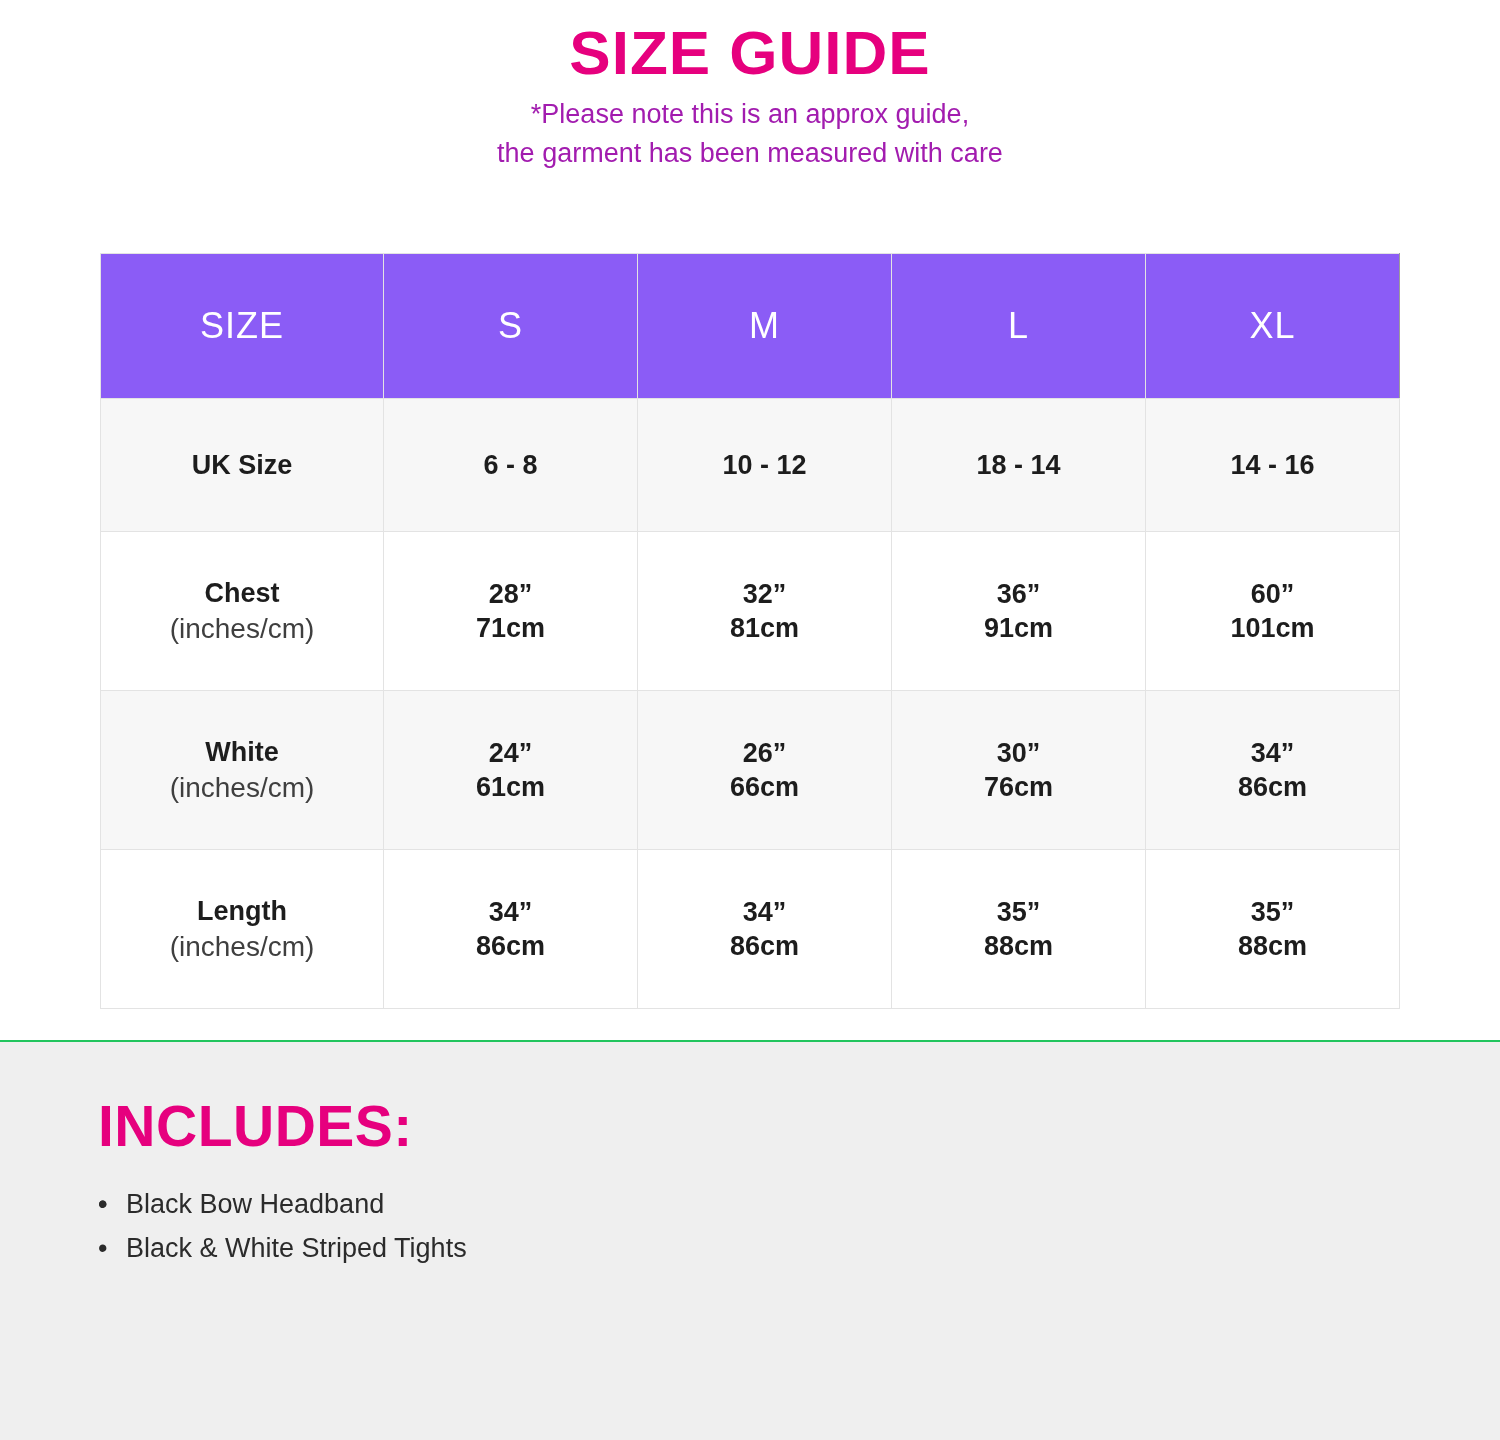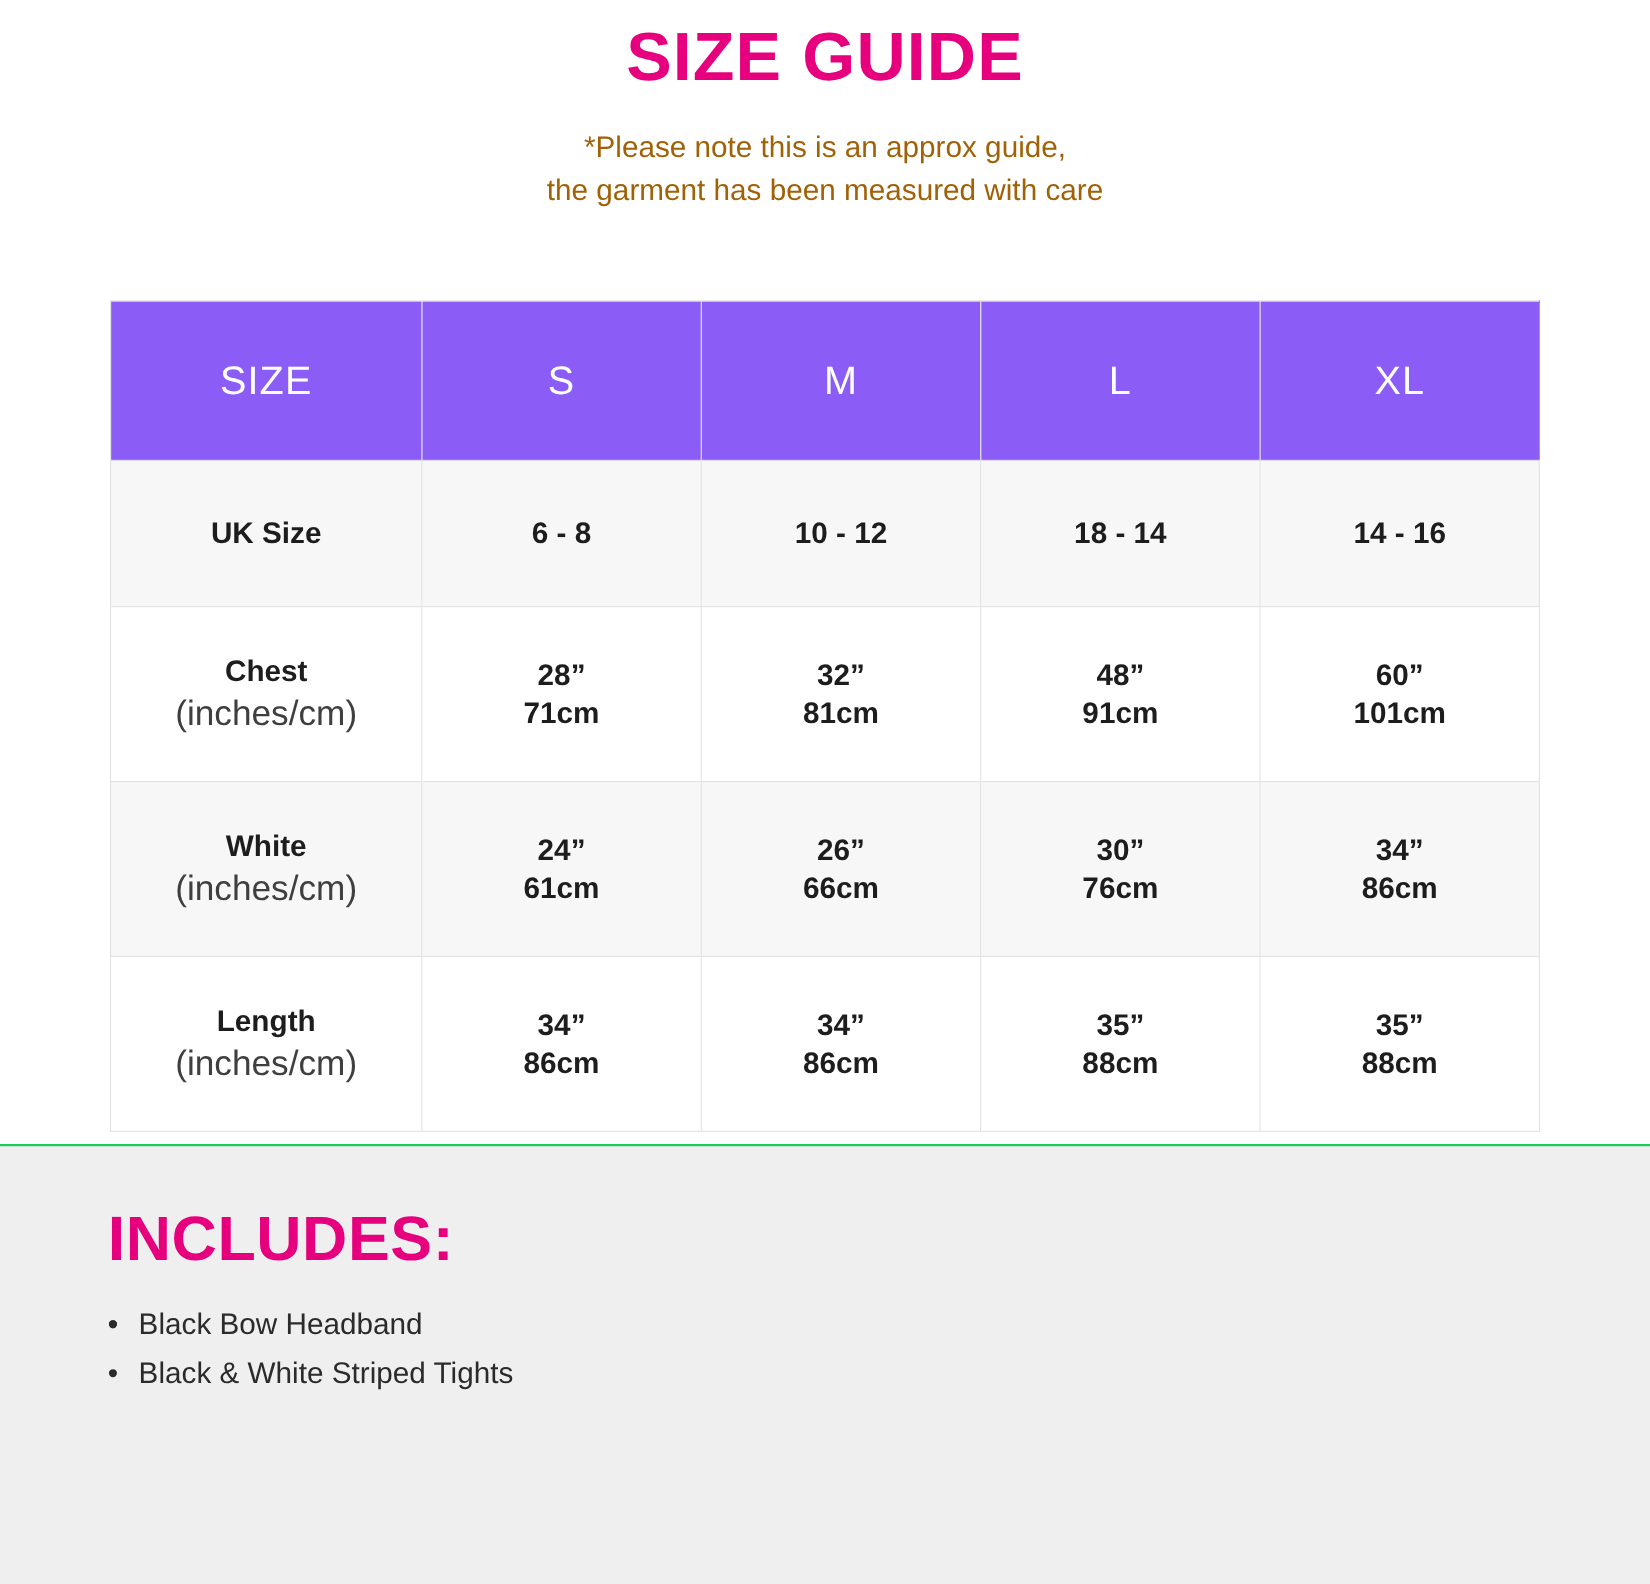--- a/index.html
+++ b/index.html
@@ -28,24 +28,24 @@
   }
   .title {
     font-size: 62px;
     font-weight: bold;
     color: #e6007e;
     letter-spacing: 1px;
     line-height: 1.05;
     margin: 0;
   }
   .subtitle {
-    margin-top: 30px;
+    margin-top: 10px;
     font-size: 27px;
     line-height: 1.45;
-    color: #a16207;
+    color: #a21caf;
     font-weight: normal;
   }
   .subtitle div { white-space: nowrap; }
 
   
   .table-wrap {
     margin: 0 auto;
     margin-top: 80px;
     width: 1300px;
   }
@@ -85,21 +85,21 @@
   tbody tr.single-line td { height: 104px; }
   tbody tr.double-line td { height: 130px; }
 
   td.label-cell {
     font-size: 27px;
     font-weight: bold;
     margin-top: 16px;
   }
   td.label-cell .unit {
     display: block;
-    font-size: 32px;
+    font-size: 28px;
     font-weight: normal;
     color: #3f3f3f;
     margin-top: 4px;
   }
   td.val-cell .inch {
     display: block;
     line-height: 1.28;
   }
   td.val-cell .cm {
     display: block;
@@ -197,21 +197,21 @@
           </td>
           <td class="val-cell">
             <span class="inch">28”</span>
             <span class="cm">71cm</span>
           </td>
           <td class="val-cell">
             <span class="inch">32”</span>
             <span class="cm">81cm</span>
           </td>
           <td class="val-cell">
-            <span class="inch">48”</span>
+            <span class="inch">36”</span>
             <span class="cm">91cm</span>
           </td>
           <td class="val-cell">
             <span class="inch">60”</span>
             <span class="cm">101cm</span>
           </td>
         </tr>
 
         <tr class="row-alt double-line">
           <td class="label-cell">

